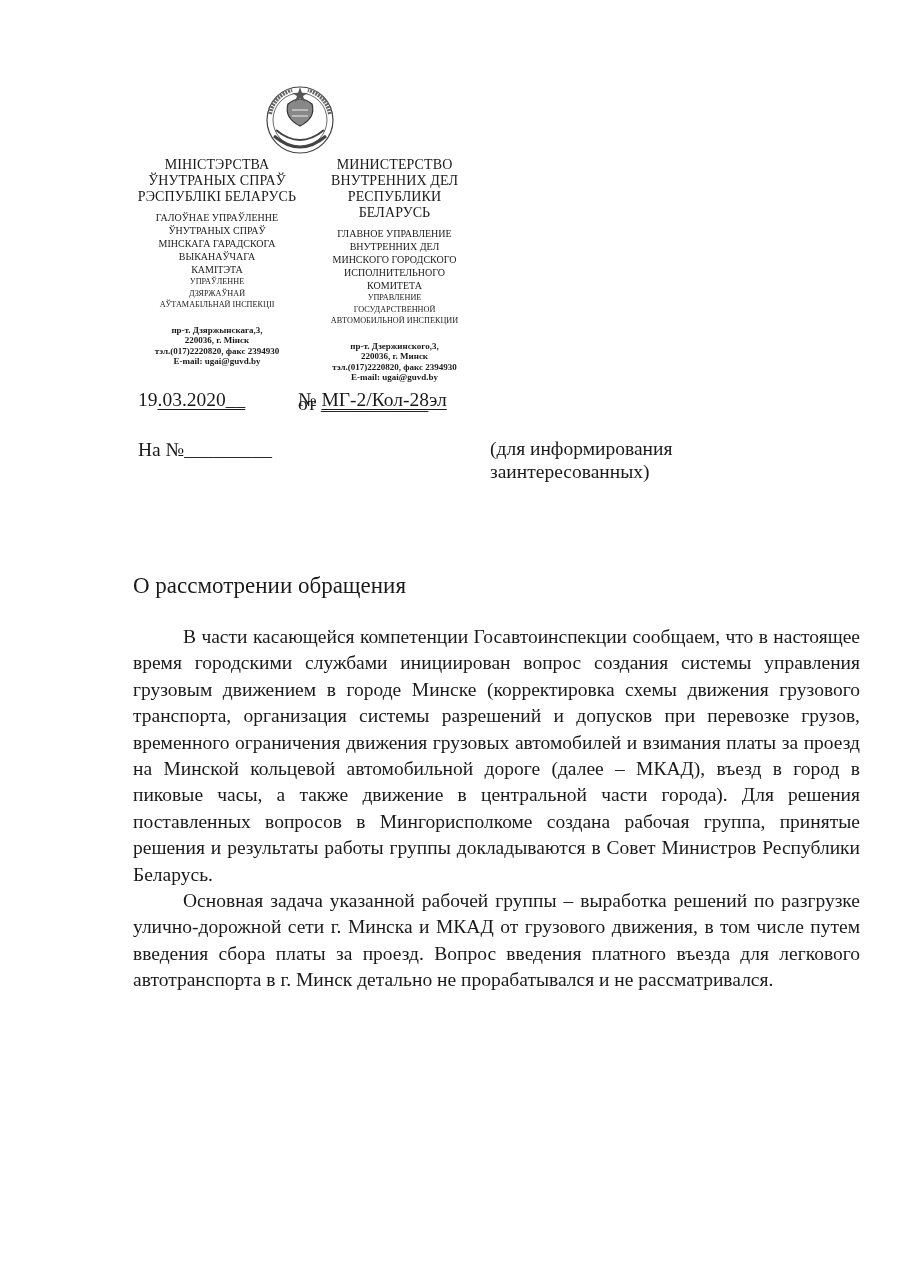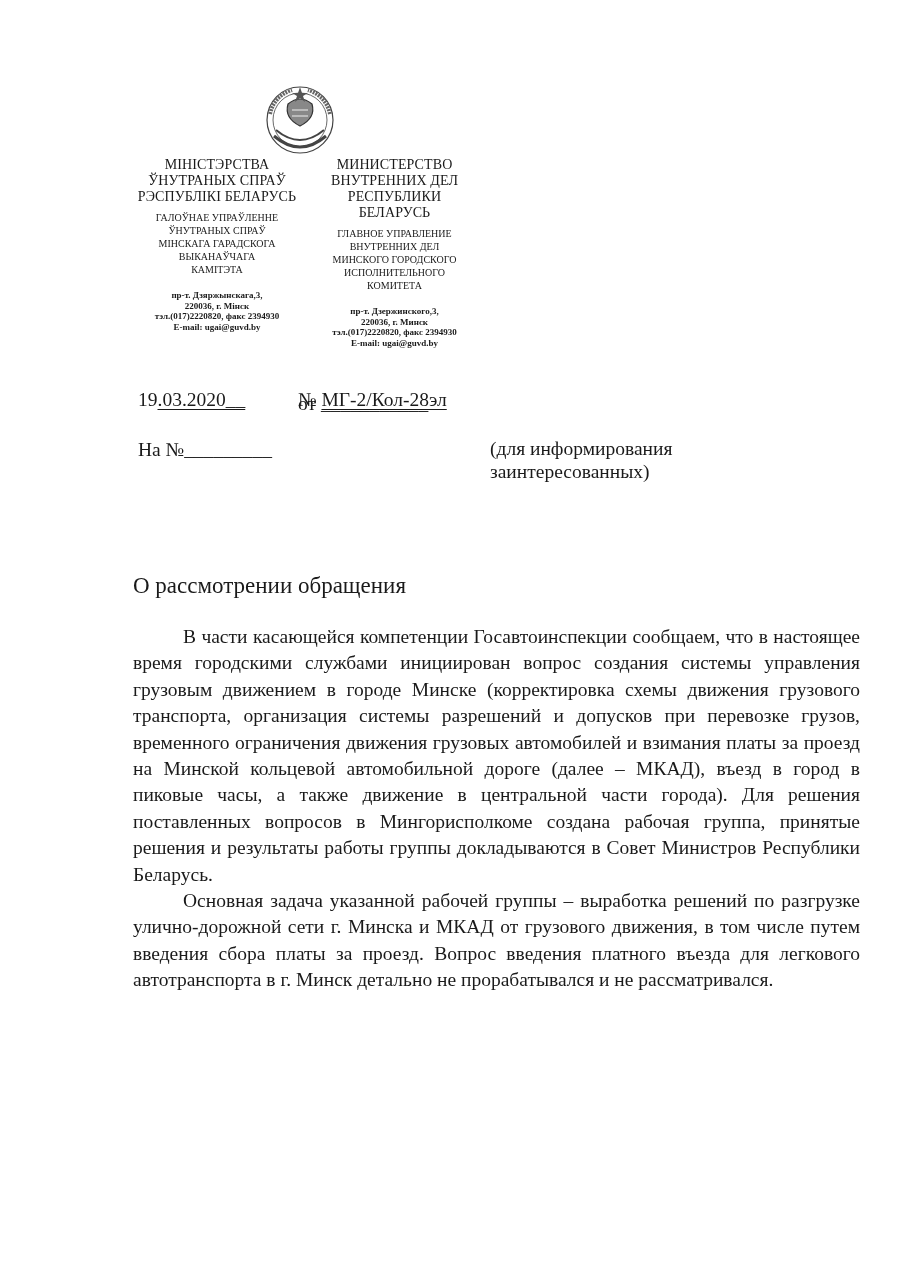--- a/index.html
+++ b/index.html
@@ -46,20 +46,25 @@
     <div>РЭСПУБЛІКІ БЕЛАРУСЬ</div>
   </div>
   <div class="gap1"></div>
   <div class="medium">
     <div>ГАЛОЎНАЕ УПРАЎЛЕННЕ</div>
     <div>ЎНУТРАНЫХ СПРАЎ</div>
     <div>МІНСКАГА ГАРАДСКОГА</div>
     <div>ВЫКАНАЎЧАГА</div>
     <div>КАМІТЭТА</div>
   </div>
+  <div class="upr">
+    <div>УПРАЎЛЕННЕ</div>
+    <div>ДЗЯРЖАЎНАЙ</div>
+    <div>АЎТАМАБІЛЬНАЙ ІНСПЕКЦІІ</div>
+  </div>
   <div class="gap2"></div>
   <div class="addr">
     <div>пр-т. Дзяржынскага,3,</div>
     <div>220036, г. Мінск</div>
     <div>тэл.(017)2220820, факс 2394930</div>
     <div>E-mail: ugai@guvd.by</div>
   </div>
 </div>
 
 <div class="hdr-col hdr-right">
@@ -68,20 +73,25 @@
     <div>ВНУТРЕННИХ ДЕЛ</div>
     <div>РЕСПУБЛИКИ БЕЛАРУСЬ</div>
   </div>
   <div class="gap1"></div>
   <div class="medium">
     <div>ГЛАВНОЕ УПРАВЛЕНИЕ</div>
     <div>ВНУТРЕННИХ ДЕЛ</div>
     <div>МИНСКОГО ГОРОДСКОГО</div>
     <div>ИСПОЛНИТЕЛЬНОГО</div>
     <div>КОМИТЕТА</div>
+  </div>
+  <div class="upr">
+    <div>УПРАВЛЕНИЕ</div>
+    <div>ГОСУДАРСТВЕННОЙ</div>
+    <div>АВТОМОБИЛЬНОЙ ИНСПЕКЦИИ</div>
   </div>
   <div class="gap2"></div>
   <div class="addr">
     <div>пр-т. Дзержинского,3,</div>
     <div>220036, г. Минск</div>
     <div>тэл.(017)2220820, факс 2394930</div>
     <div>E-mail: ugai@guvd.by</div>
   </div>
 </div>
 

